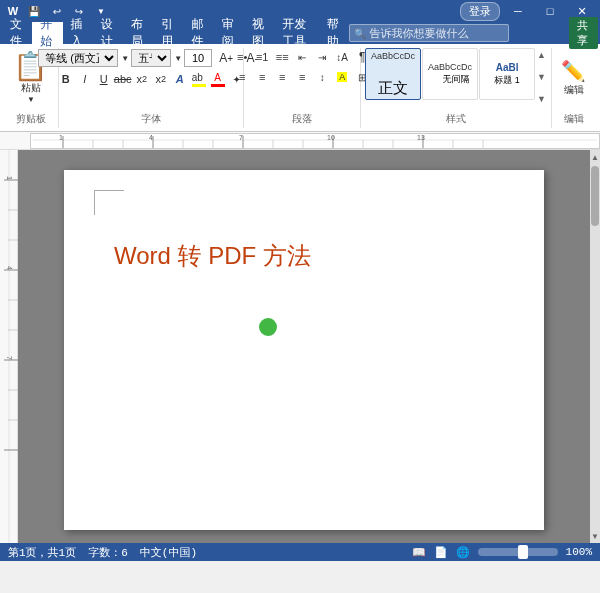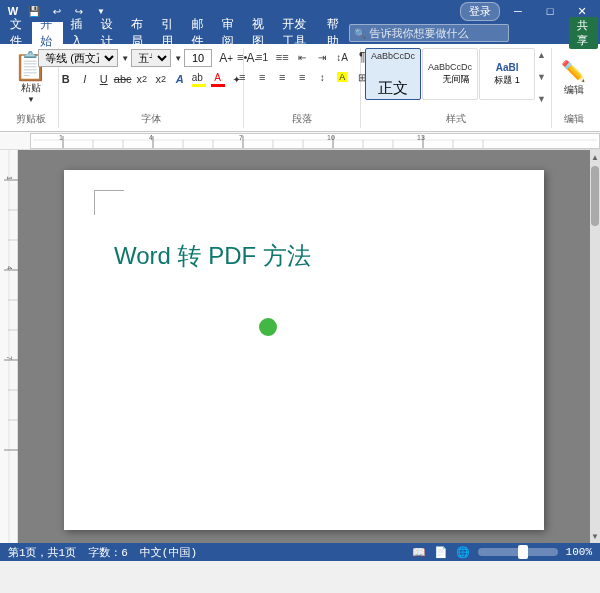--- a/index.html
+++ b/index.html
@@ -568,21 +568,21 @@
       <text x="9" y="118" font-size="7" fill="#666" text-anchor="middle">4</text>
       <text x="9" y="208" font-size="7" fill="#666" text-anchor="middle">7</text>
     </svg>
   </div>
 
   <div id="page-area" style="flex:1;overflow:auto;display:flex;justify-content:center;padding:20px 10px;background:#808080;">
     <div id="page" style="width:480px;min-height:360px;background:white;box-shadow:2px 2px 8px rgba(0,0,0,0.4);padding:40px 50px;position:relative;">
 
       <div style="position:absolute;top:20px;left:30px;width:30px;height:25px;border-top:1px solid #aaa;border-left:1px solid #aaa;"></div>
 
-      <div id="page-content" style="font-size:24px;font-weight:normal;color:#0f766e;margin-top:30px;font-family:'Microsoft YaHei',SimSun,Arial,sans-serif;">Word 转 PDF 方法</div>
+      <div id="page-content" style="font-size:24px;font-weight:normal;color:#c2410c;margin-top:30px;font-family:'Microsoft YaHei',SimSun,Arial,sans-serif;">Word 转 PDF 方法</div>
 
       <div id="cursor-dot" style="width:18px;height:18px;background:#22aa22;border-radius:50%;position:absolute;top:148px;left:195px;opacity:0.85;"></div>
     </div>
   </div>
 
   <div style="width:10px;background:#e0e0e0;display:flex;flex-direction:column;align-items:center;">
     <div style="width:10px;height:14px;display:flex;align-items:center;justify-content:center;font-size:8px;color:#666;cursor:pointer;">▲</div>
     <div style="width:8px;height:60px;background:#aaa;border-radius:4px;margin:2px 0;cursor:pointer;"></div>
     <div style="width:10px;height:14px;display:flex;align-items:center;justify-content:center;font-size:8px;color:#666;cursor:pointer;margin-top:auto;">▼</div>
   </div>

